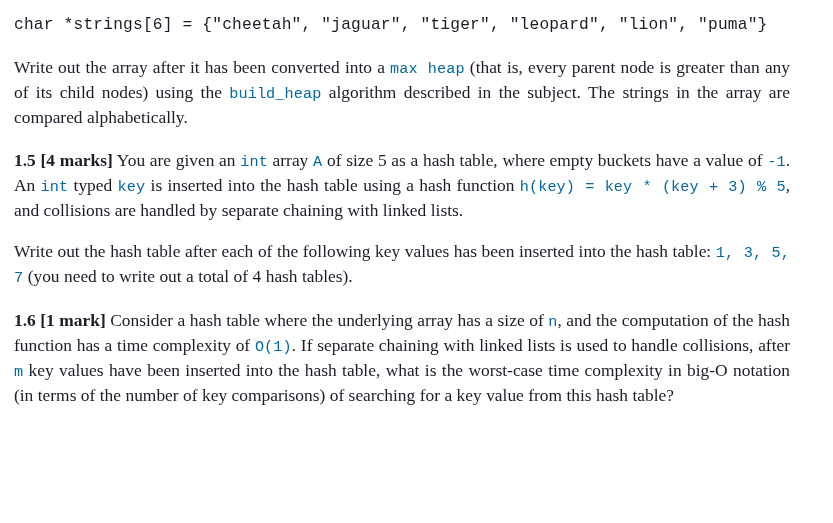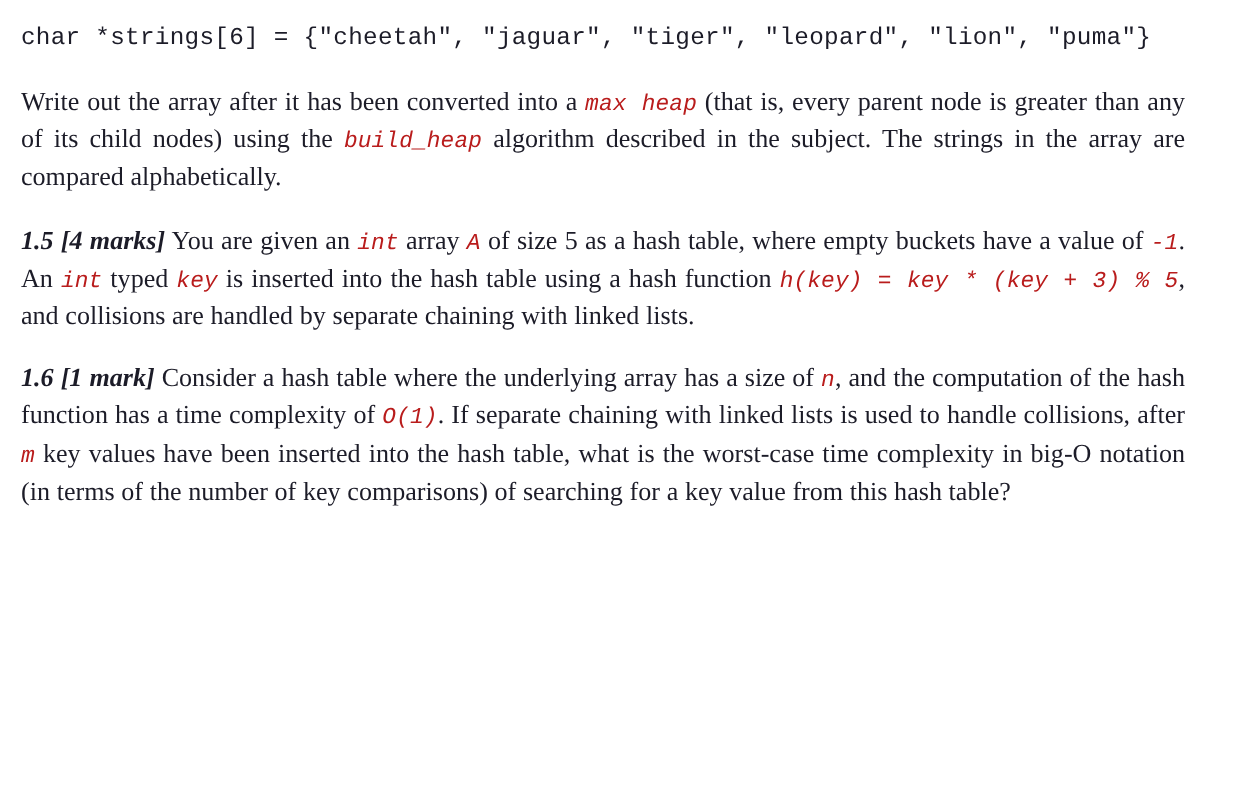--- a/index.html
+++ b/index.html
@@ -39,33 +39,33 @@
     text-align-last: left;
     color: #1c1c28;
     word-spacing: 0.1px;
   }
   p.gap-lg { margin-top: 19px; }
   p.gap-md { margin-top: 18px; }
   code, .mono {
     font-family: "Liberation Mono", "DejaVu Sans Mono", monospace;
     font-size: 15.2px;
     letter-spacing: 0.1px;
-    color: #b91c1c;
-    font-style: italic;
+    color: #0369a1;
   }
-  .bold { font-weight: bold; font-style: italic; }
+  .bold { font-weight: bold; }
   .ital { }
 </style>
 </head>
 <body>
 
 <div class="page">
 
   <div class="codeline">char *strings[6] = {"cheetah", "jaguar", "tiger", "leopard", "lion", "puma"}</div>
 
   <p class="para gap-lg"><span>Write out the array after it has been converted into a </span><span class="mono">max heap</span><span> (that is, every parent node is greater than any of its child nodes) using the </span><span class="mono">build_heap</span><span> algorithm described in the subject. The strings in the array are compared alphabetically.</span></p>
 
   <p class="para gap-lg"><span class="bold">1.5 [4 marks]</span><span> You are given an </span><span class="mono">int</span><span> array </span><span class="mono">A</span><span> of size 5 as a hash table, where empty buckets have a value of </span><span class="mono">-1</span><span>. An </span><span class="mono">int</span><span> typed </span><span class="mono">key</span><span> is inserted into the hash table using a hash function </span><span class="mono">h(key) = key * (key + 3) % 5</span><span>, and collisions are handled by </span><span class="ital">separate chaining</span><span> with linked lists.</span></p>
 
+  <p class="para gap-md"><span>Write out the hash table after each of the following key values has been inserted into the hash table: </span><span class="mono">1, 3, 5, 7</span><span> (you need to write out a total of 4 hash tables).</span></p>
 
   <p class="para gap-md"><span class="bold">1.6 [1 mark]</span><span> Consider a hash table where the underlying array has a size of </span><span class="mono">n</span><span>, and the computation of the hash function has a time complexity of </span><span class="mono">O(1)</span><span>. If </span><span class="ital">separate chaining</span><span> with linked lists is used to handle collisions, after </span><span class="mono">m</span><span> key values have been inserted into the hash table, what is the worst-case time complexity in big-O notation (in terms of the number of key comparisons) of searching for a key value from this hash table?</span></p>
 
 </div>
 
 </body></html>

